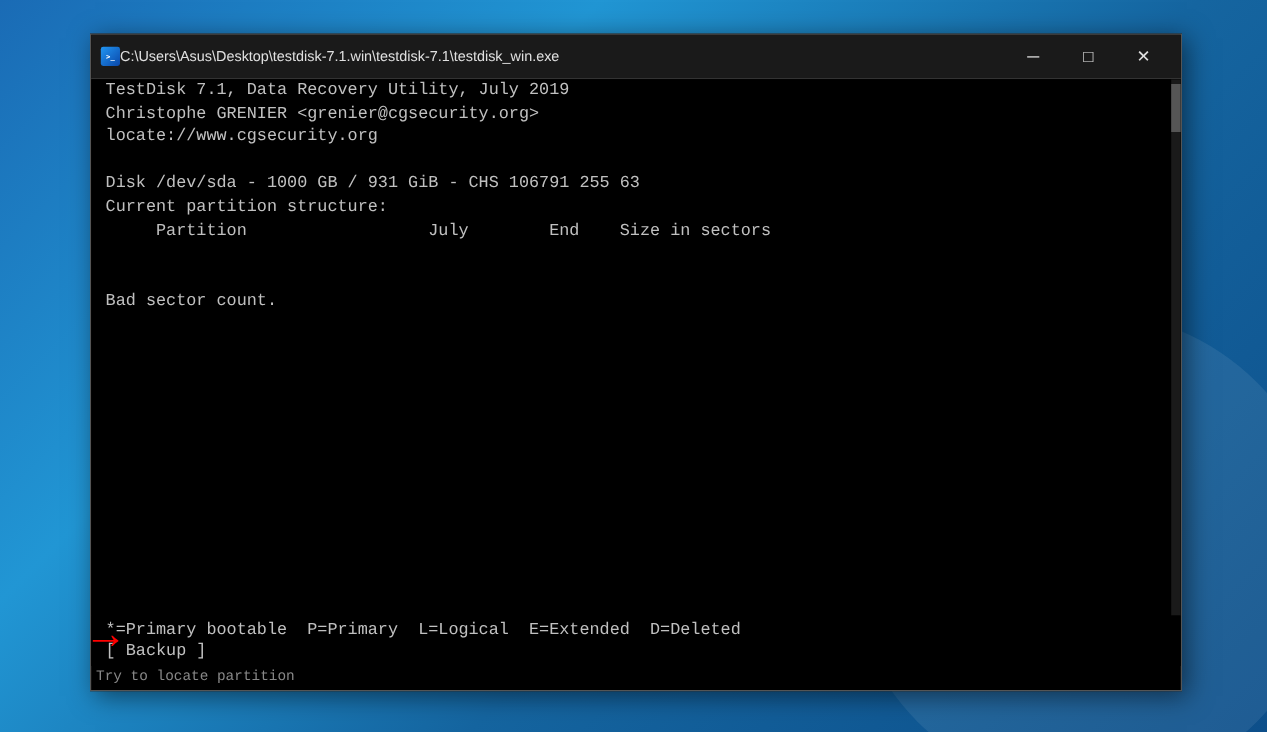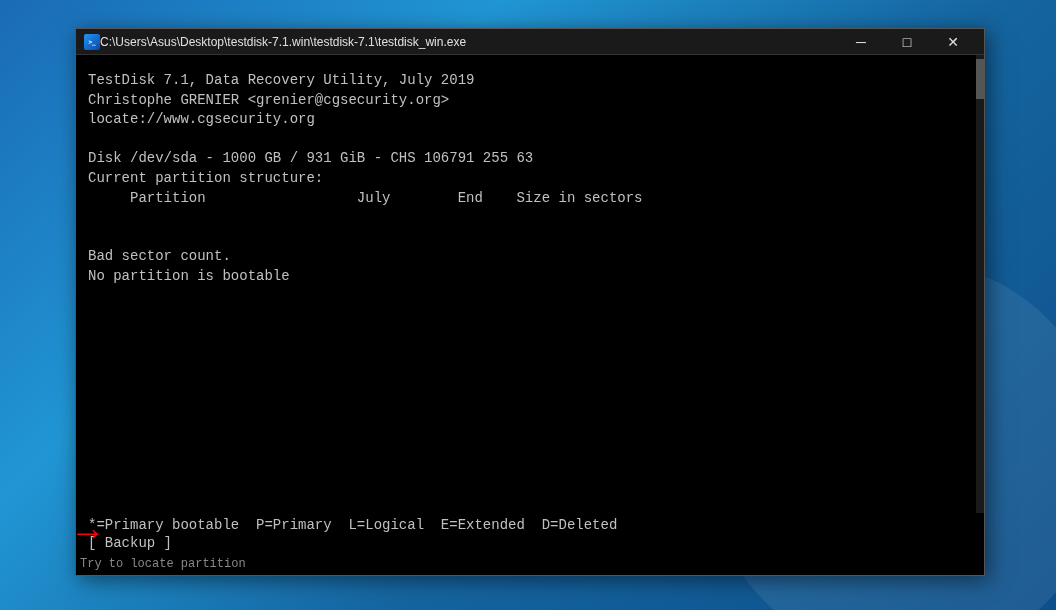--- a/index.html
+++ b/index.html
@@ -47,21 +47,21 @@
       display: flex;
       flex-direction: column;
       box-shadow: 4px 4px 20px rgba(0,0,0,0.5);
     }
 
     
     .title-bar {
       display: flex;
       align-items: center;
       background: #1a1a1a;
-      height: 26px;
+      height: 37px;
       padding: 0 8px;
       flex-shrink: 0;
       border-bottom: 1px solid #333;
     }
 
     .title-bar-title {
       flex: 1;
       color: #e0e0e0;
       font-size: 12px;
       font-family: 'Segoe UI', sans-serif;
@@ -91,21 +91,21 @@
     }
 
     
     .terminal {
       flex: 1;
       background: #000;
       color: #c0c0c0;
       font-family: 'Courier New', Courier, monospace;
       font-size: 14px;
       line-height: 1.4;
-      padding: 16px 12px;
+      padding: 0 12px;
       overflow: hidden;
       position: relative;
     }
 
     .terminal-line {
       white-space: pre;
       margin: 0;
     }
 
     .terminal-line.empty { height: 1.4em; }
@@ -206,21 +206,20 @@
     <div class="terminal-line">TestDisk 7.1, Data Recovery Utility, July 2019</div>
     <div class="terminal-line">Christophe GRENIER &lt;grenier@cgsecurity.org&gt;</div>
     <div class="terminal-line">locate://www.cgsecurity.org</div>
     <div class="terminal-line empty"></div>
     <div class="terminal-line">Disk /dev/sda - 1000 GB / 931 GiB - CHS 106791 255 63</div>
     <div class="terminal-line">Current partition structure:</div>
     <div class="terminal-line">     Partition                  July        End    Size in sectors</div>
     <div class="terminal-line empty"></div>
     <div class="terminal-line empty"></div>
     <div class="terminal-line">Bad sector count.</div>
-    <div class="terminal-line">No partition is bootable</div>
 
     <div class="scrollbar">
       <div class="scrollbar-thumb"></div>
     </div>
   </div>
 
   <div class="terminal-bottom">
     <div class="terminal-line">*=Primary bootable  P=Primary  L=Logical  E=Extended  D=Deleted</div>
     <div class="quick-search-line">
       <span>[ Backup ]</span>

